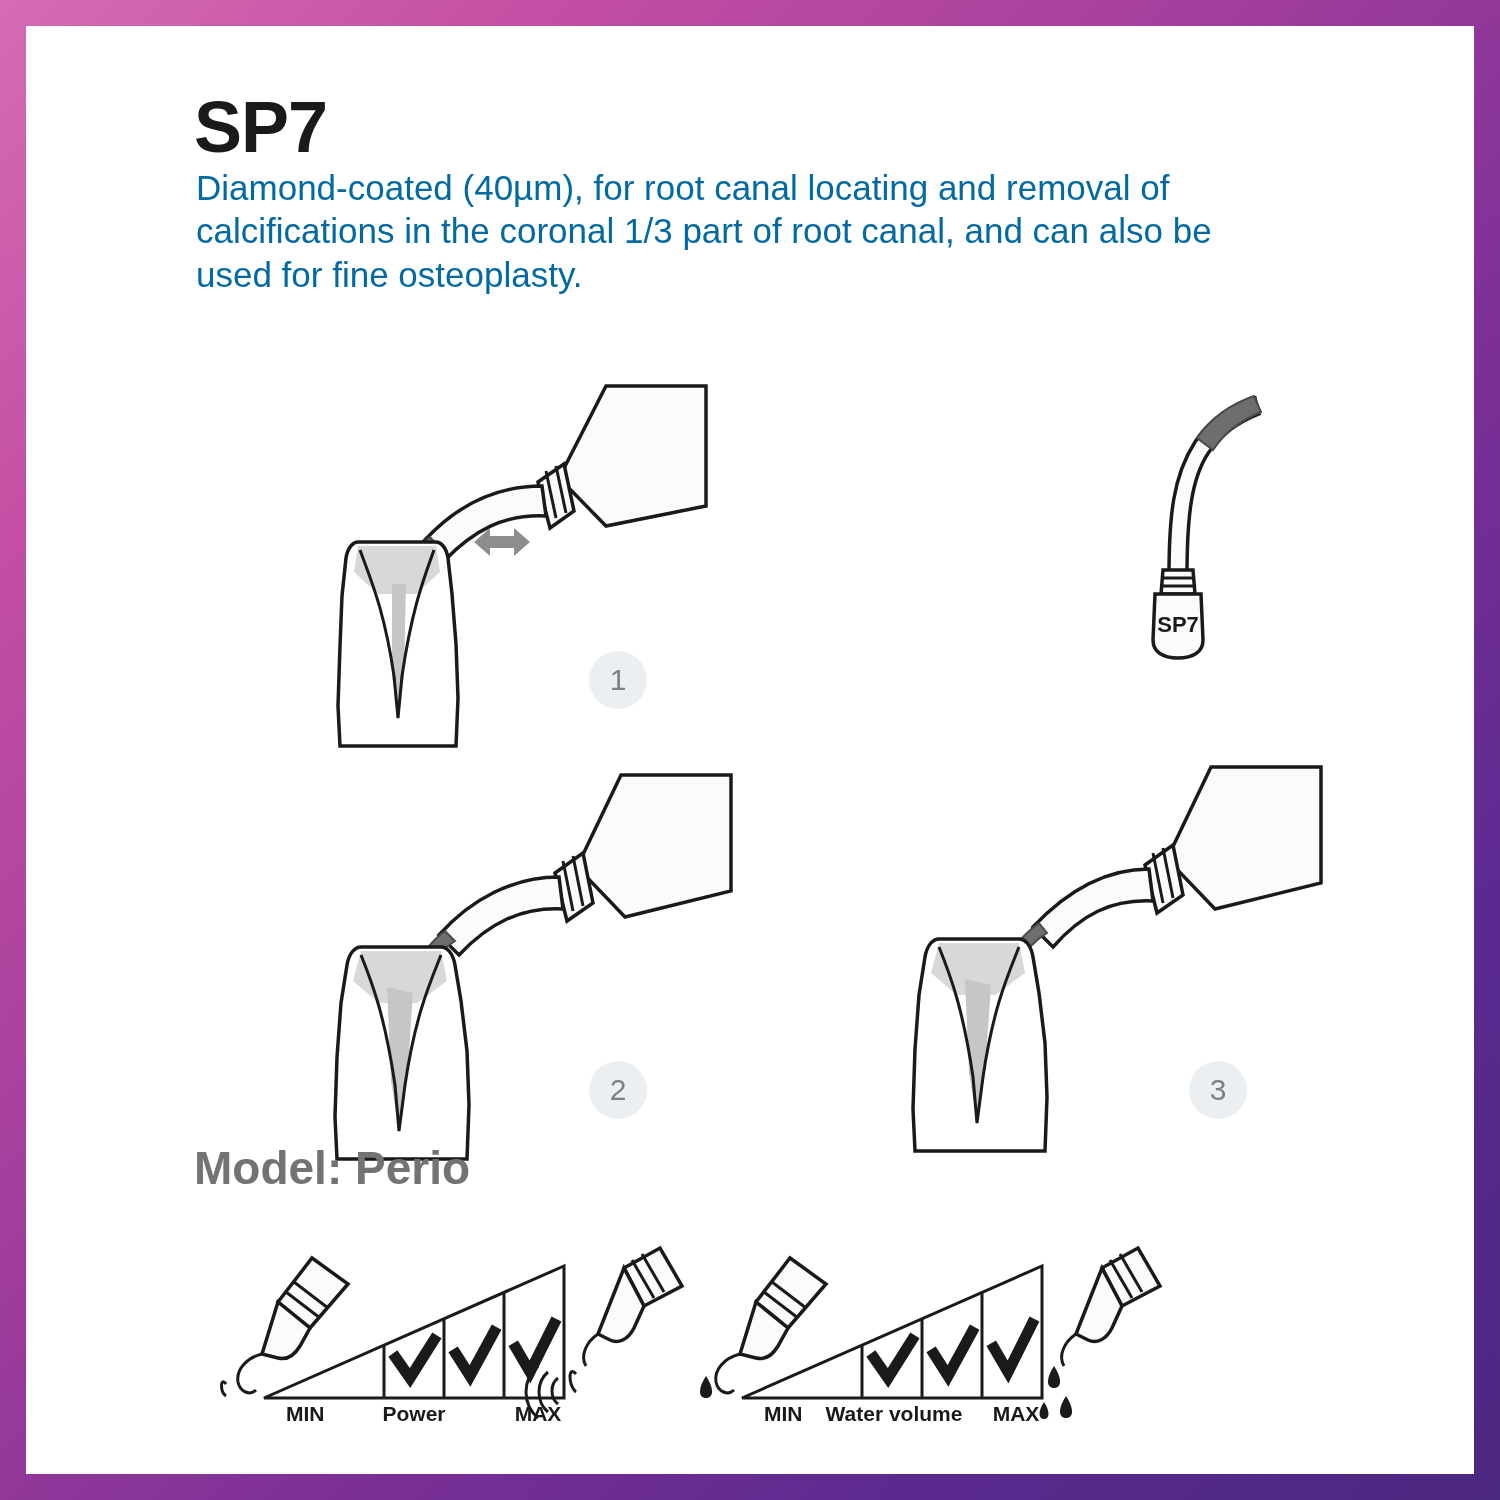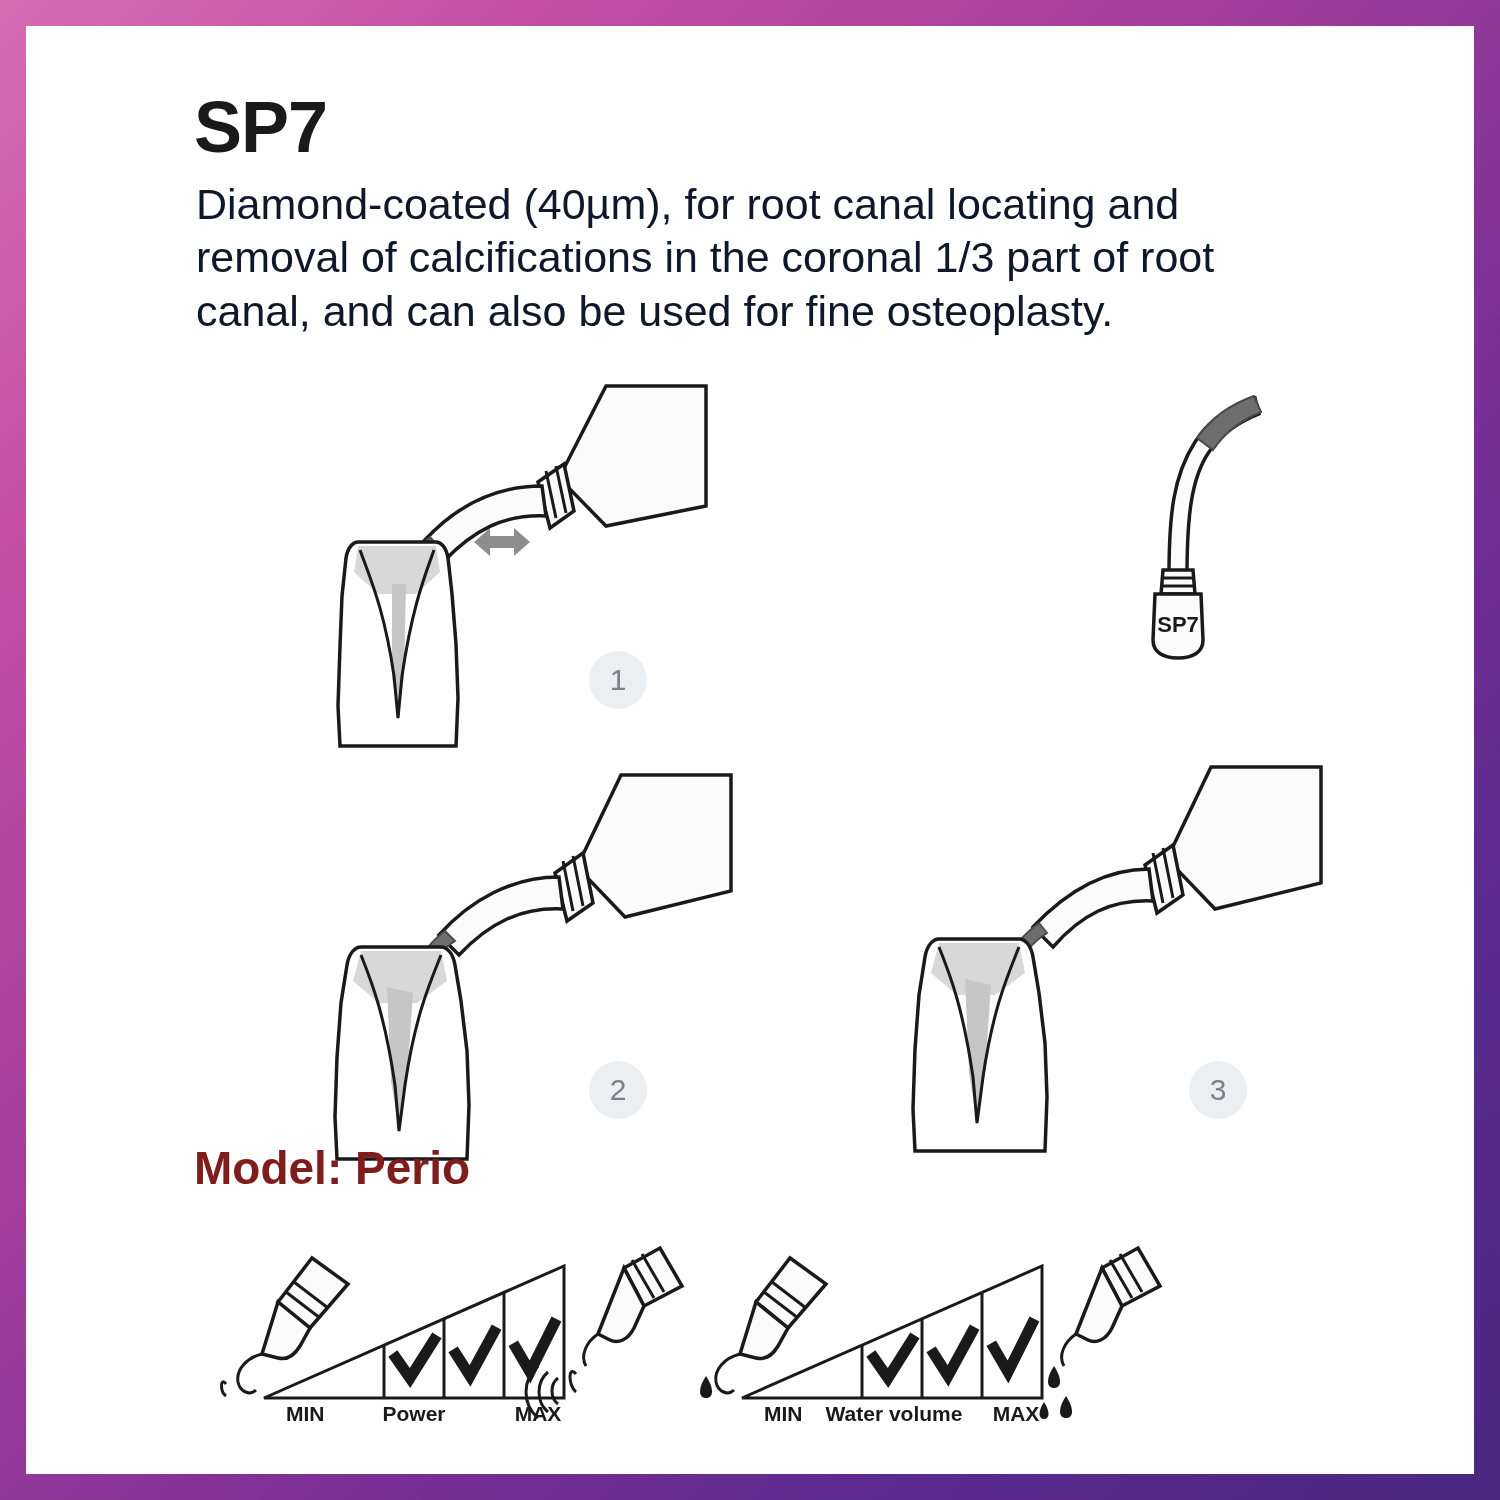--- a/index.html
+++ b/index.html
@@ -46,33 +46,33 @@
     left: 168px;
     top: 60px;
     font-size: 72px;
     font-weight: bold;
     color: #1a1a1a;
     letter-spacing: -1px;
   }
   .desc {
     position: absolute;
     left: 170px;
-    top: 152px;
+    top: 140px;
     width: 1075px;
-    font-size: 43px;
+    font-size: 35px;
     line-height: 1.24;
-    color: #0f172a;
+    color: #0369a1;
   }
   .model {
     position: absolute;
     left: 168px;
     top: 1115px;
     font-size: 46px;
     font-weight: bold;
-    color: #7f1d1d;
+    color: #737373;
   }
   .step-badge {
     position: absolute;
     width: 58px;
     height: 58px;
     border-radius: 50%;
     background: #eceff1;
     color: #7a8189;
     font-size: 30px;
     display: flex;

